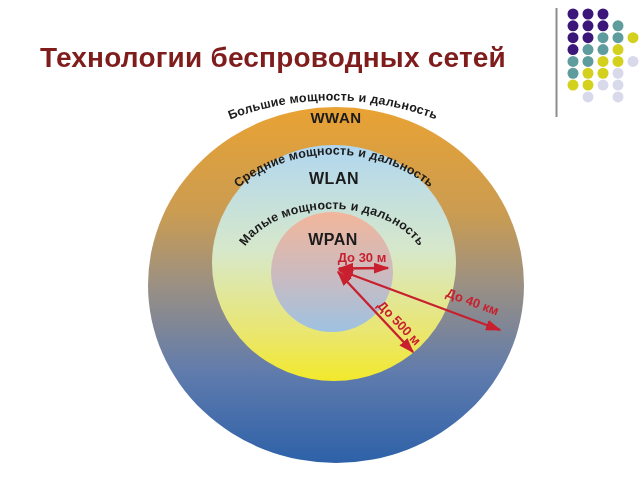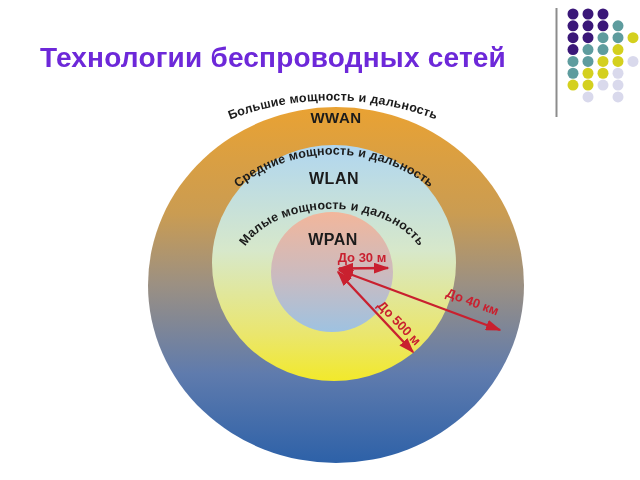--- a/index.html
+++ b/index.html
@@ -14,21 +14,21 @@
   svg{position:absolute;left:0;top:0;font-family:"Liberation Sans","DejaVu Sans",sans-serif;}
   .arcText{font-weight:bold;font-size:12.5px;letter-spacing:0.2px;}
   .netText{font-weight:bold;letter-spacing:0.5px;}
   .rangeText{font-weight:bold;font-size:13px;}
 </style>
 </head>
 <body>
 
 <div class="slide">
 
-  <h1 class="title" style="color: #6d28d9;">Технологии беспроводных сетей</h1>
+  <h1 class="title" style="color: #7f1d1d;">Технологии беспроводных сетей</h1>
 
   <svg width="640" height="480" viewBox="0 0 640 480">
     <defs>
       <linearGradient id="gradOuter" x1="0" y1="0" x2="0" y2="1">
         <stop offset="0" stop-color="#E9A233"></stop>
         <stop offset="0.30" stop-color="#CA9C52"></stop>
         <stop offset="0.50" stop-color="#9B9083"></stop>
         <stop offset="0.75" stop-color="#5F7BAD"></stop>
         <stop offset="1" stop-color="#2D61A8"></stop>
       </linearGradient>

